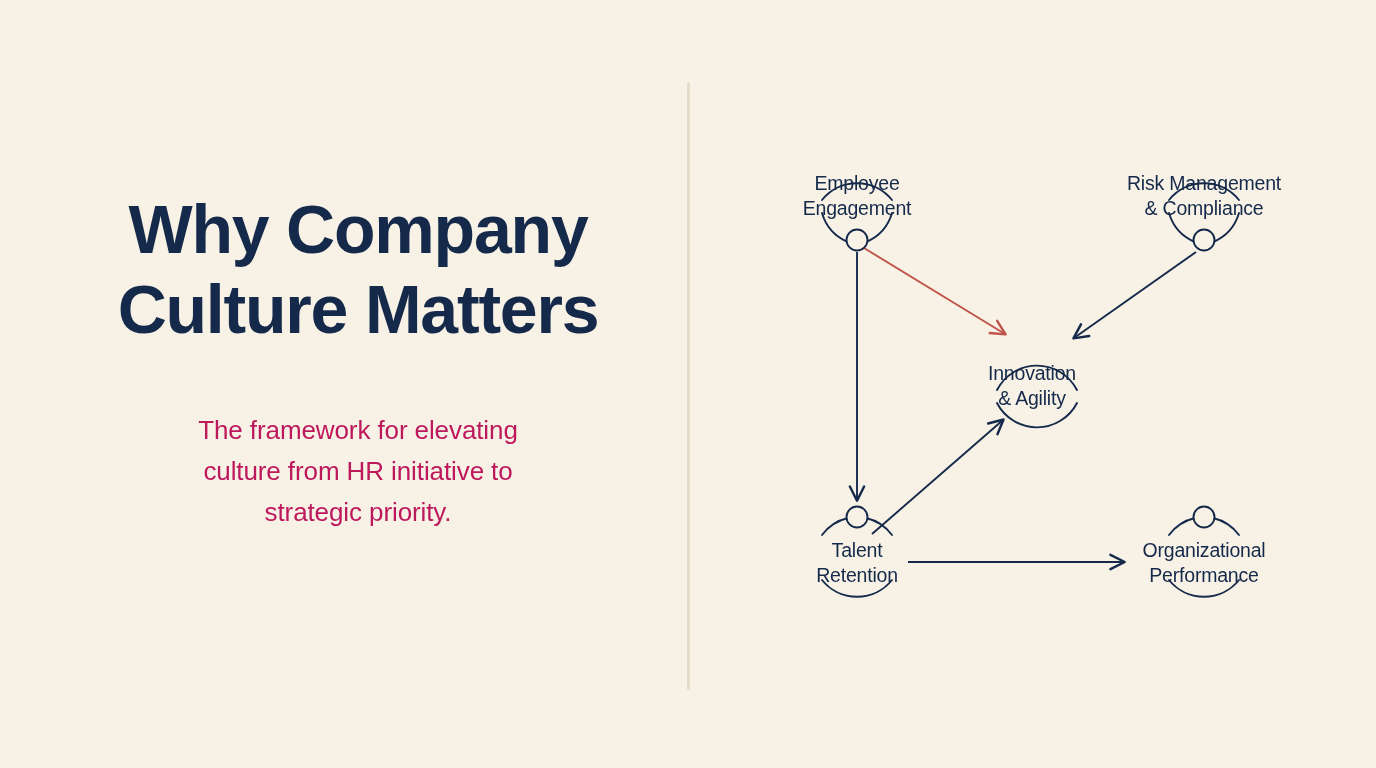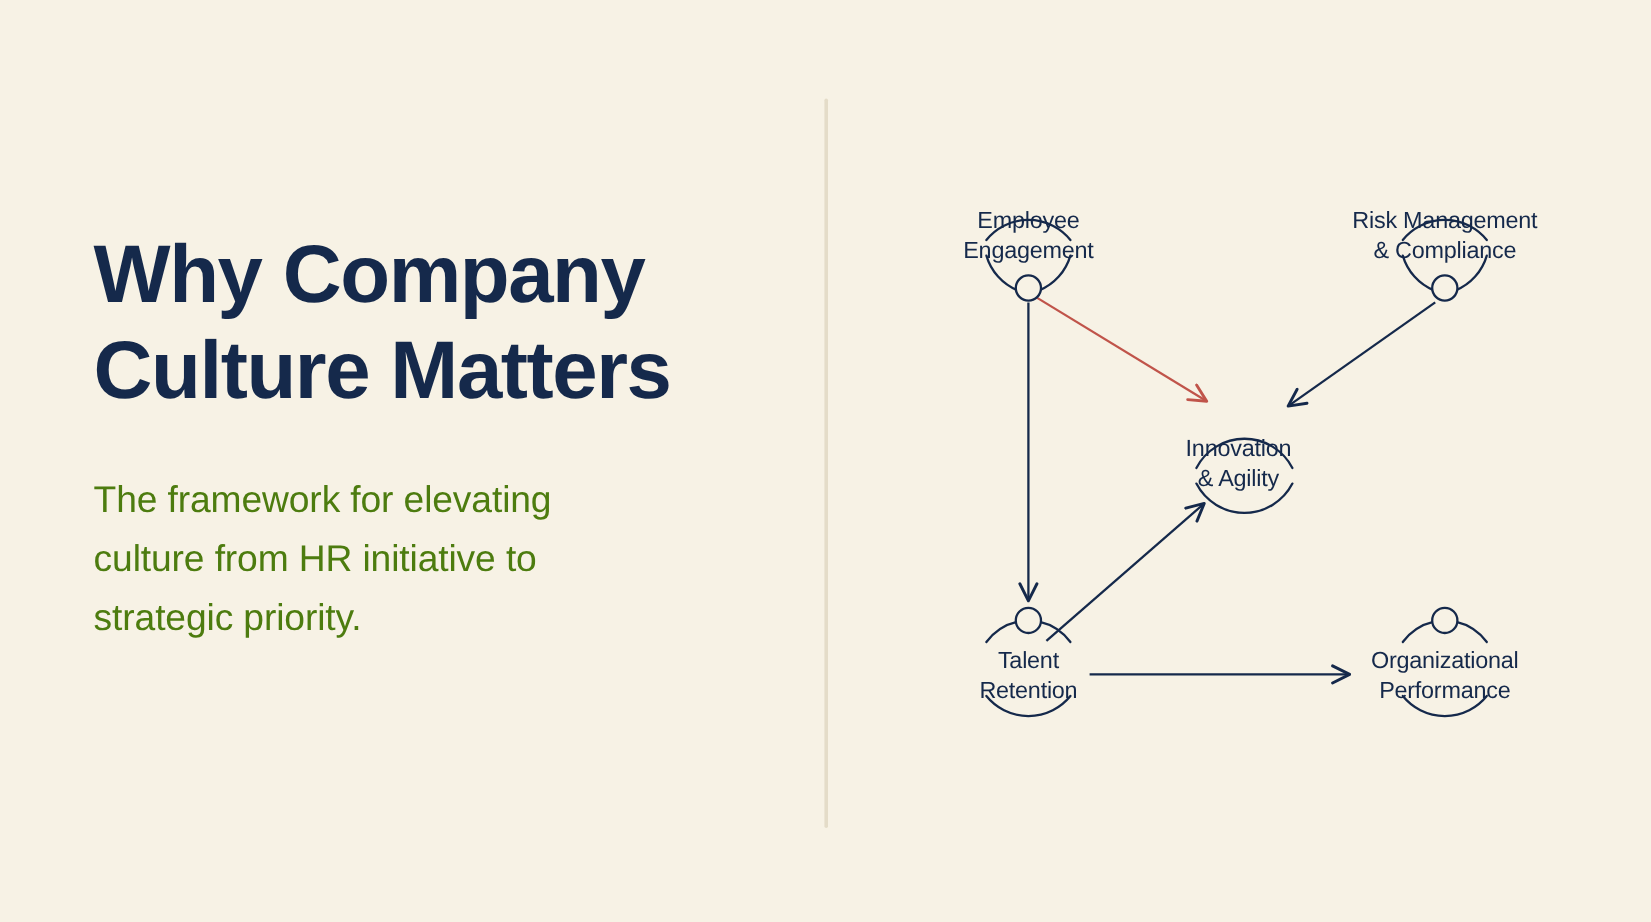--- a/index.html
+++ b/index.html
@@ -18,39 +18,40 @@
     background: #f7f2e5;
     overflow: hidden;
   }
 
   
   .left-col {
     position: absolute;
     left: 78px;
     top: 190px;
     width: 560px;
+    text-align: center;
   }
   .slide-title {
     font-family: "Liberation Sans", sans-serif;
     font-size: 68px;
     font-weight: 700;
     line-height: 1.17;
     letter-spacing: -1.2px;
     color: #15294b;
     margin: 0;
     white-space: pre-line;
   }
   .slide-subtitle {
     font-family: "Liberation Sans", sans-serif;
-    font-size: 31px;
+    font-size: 26px;
     font-weight: 400;
     line-height: 1.58;
     letter-spacing: -0.1px;
-    color: #4d7c0f;
-    margin: 0;
+    color: #be185d;
+    margin: 17px;
     padding-top: 44px;
     white-space: pre-line;
   }
 
   
   .divider {
     position: absolute;
     left: 687px;
     top: 82px;
     width: 3px;

